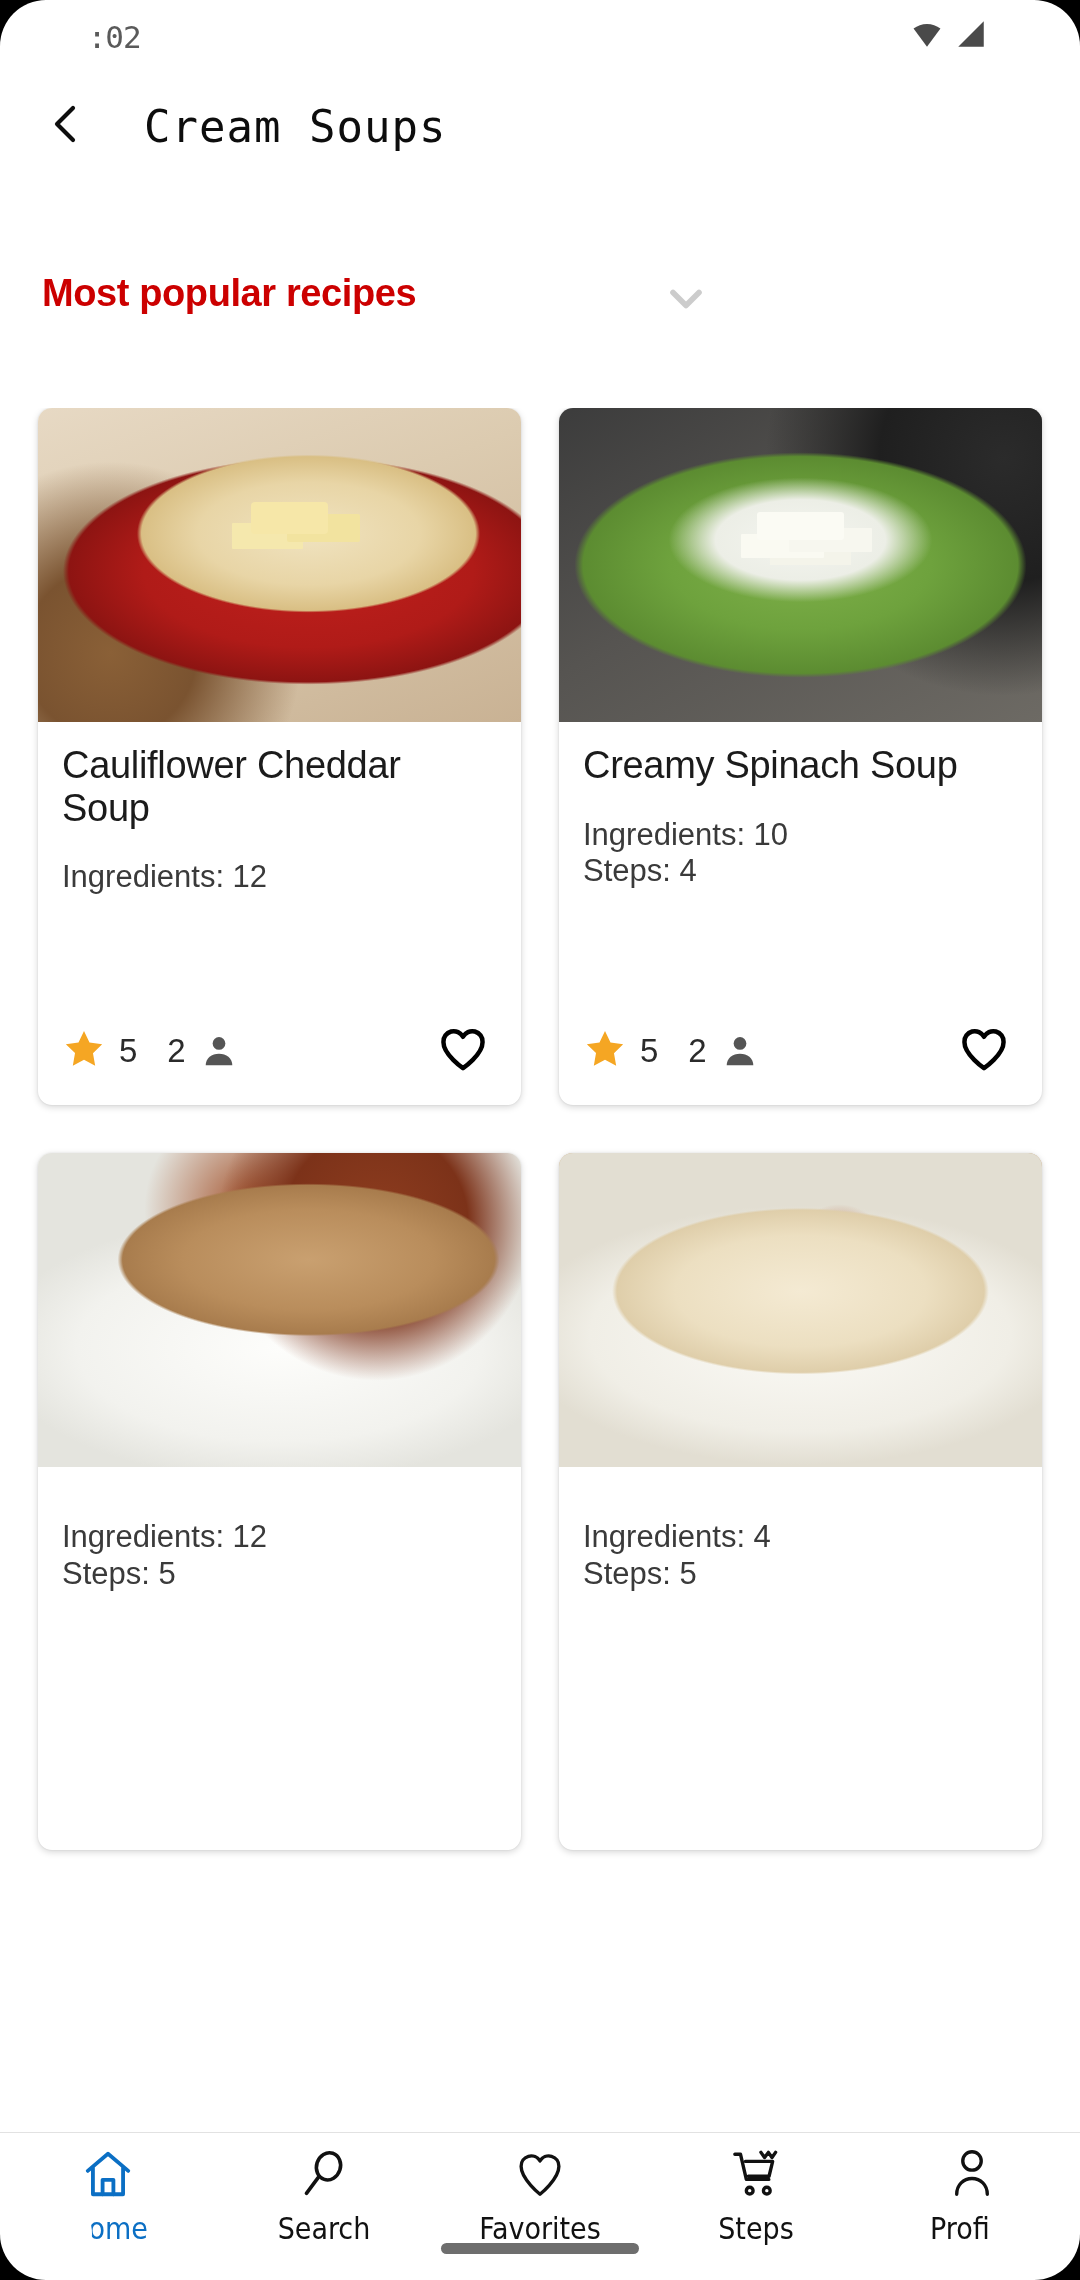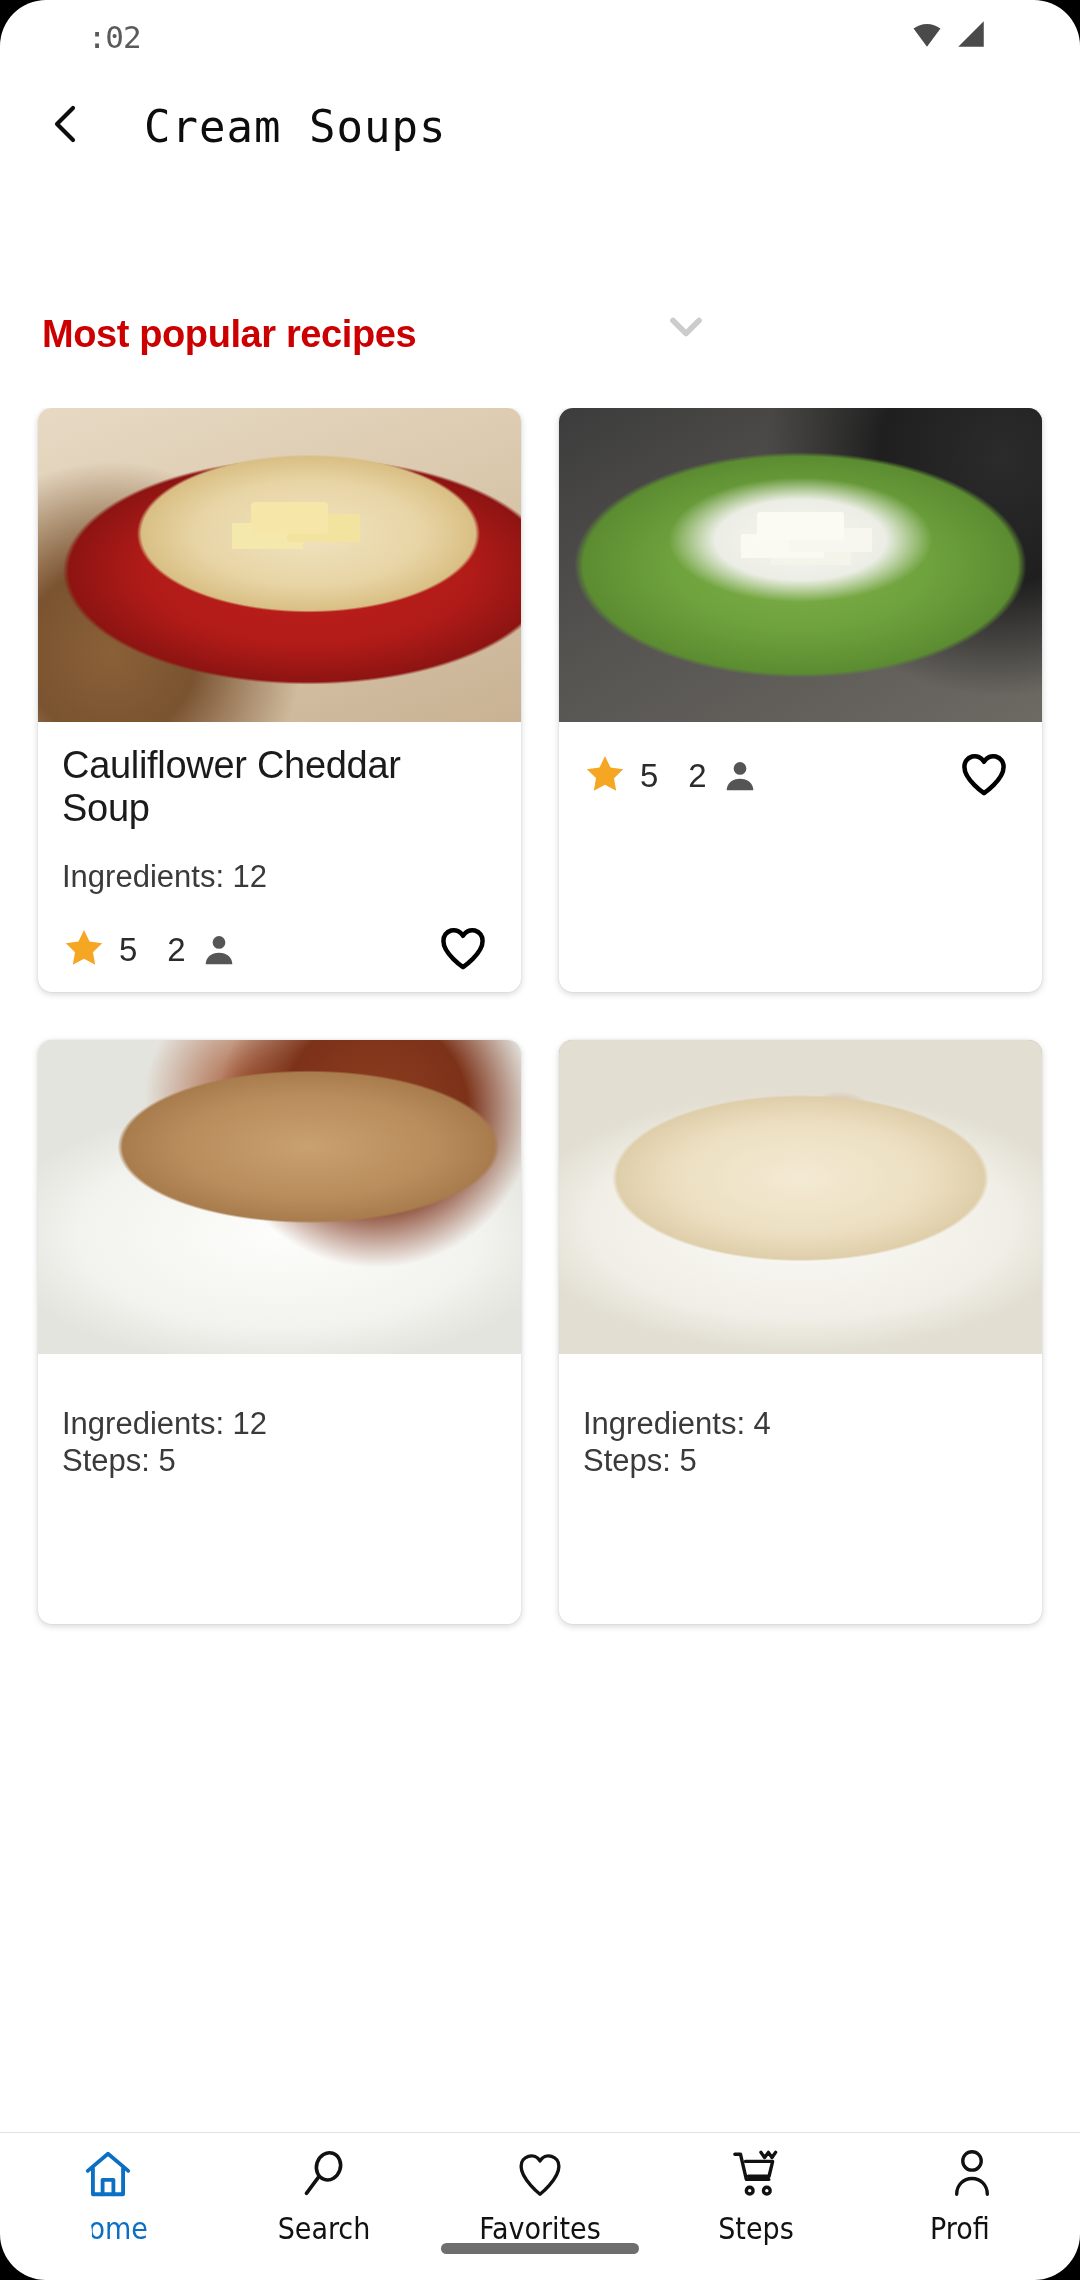--- a/index.html
+++ b/index.html
@@ -46,40 +46,40 @@
   }
   #apptitle {
     font-family:"DejaVu Sans Mono", monospace;
     font-size:44px; color:#0d0d0d; letter-spacing:1px;
     margin-left:32px; font-weight:400;
   }
 
   
   #section {
     position:absolute; top:272px; left:0; width:740px; height:84px;
-    display:flex; align-items:flex-end; z-index:20;
+    display:flex; align-items:flex-start; z-index:20;
   }
   #section-title {
     font-size:38px; color:#CC0000; font-weight:700;
     margin-left:42px; letter-spacing:-0.4px;
   }
   #section-caret { margin-left:auto; margin-right:28px; display:flex; align-items:center; cursor:pointer; }
 
   
   #grid {
     position:absolute; top:408px; left:0; right:0; bottom:148px;
     padding:0 38px; overflow:hidden;
     display:grid; grid-template-columns:1fr 1fr; gap:48px 38px;
     align-content:start;
   }
   .card {
     background:#fff; border-radius:14px;
     box-shadow:0 2px 7px rgba(0,0,0,.17), 0 0 2px rgba(0,0,0,.10);
     overflow:hidden; display:flex; flex-direction:column;
-    height:584px; cursor:pointer;
+    height:697px; cursor:pointer;
   }
   .card-img { width:100%; height:314px; flex:0 0 314px; position:relative; overflow:hidden; }
   .card-body { padding:22px 24px 0 24px; flex:1 1 auto; }
   .card-title {
     font-size:38px; line-height:1.12; color:#1b1b1b; font-weight:400;
     letter-spacing:-0.3px;
     display:-webkit-box; -webkit-line-clamp:2; -webkit-box-orient:vertical;
     overflow:hidden; max-height:86px;
   }
   .card-meta { margin-top:30px; font-size:31px; line-height:1.18; color:#3a3a3a; }
@@ -228,20 +228,27 @@
               </svg>
           </span>
         </div>
       </div>
     </div>
 
     <div class="card">
       <div class="card-img">
           <div class="ph ph-2"></div>
         </div>
+      <div class="card-body">
+        <div class="card-title">Creamy Spinach Soup</div>
+        <div class="card-meta">
+          <div>Ingredients: 10</div>
+          <div>Steps: 4</div>
+        </div>
+      </div>
       <div class="card-actions">
         <div class="rating">
           <span>
             <svg width="44" height="44" viewBox="0 0 24 24">
                 <path d="M12 2.2l3.0 6.3 6.9.95-5.0 4.8 1.2 6.85L12 17.8l-6.1 3.3 1.2-6.85-5.0-4.8 6.9-.95z" fill="#F5A623"></path>
               </svg>
           </span>
           <span class="num">5</span>
           <span class="num2">2</span>
           <span class="person">

